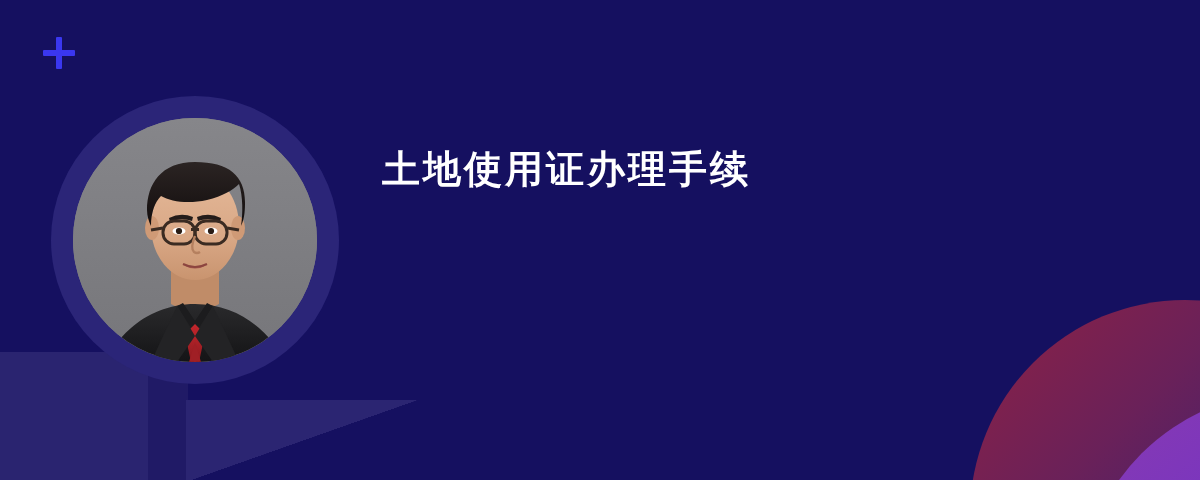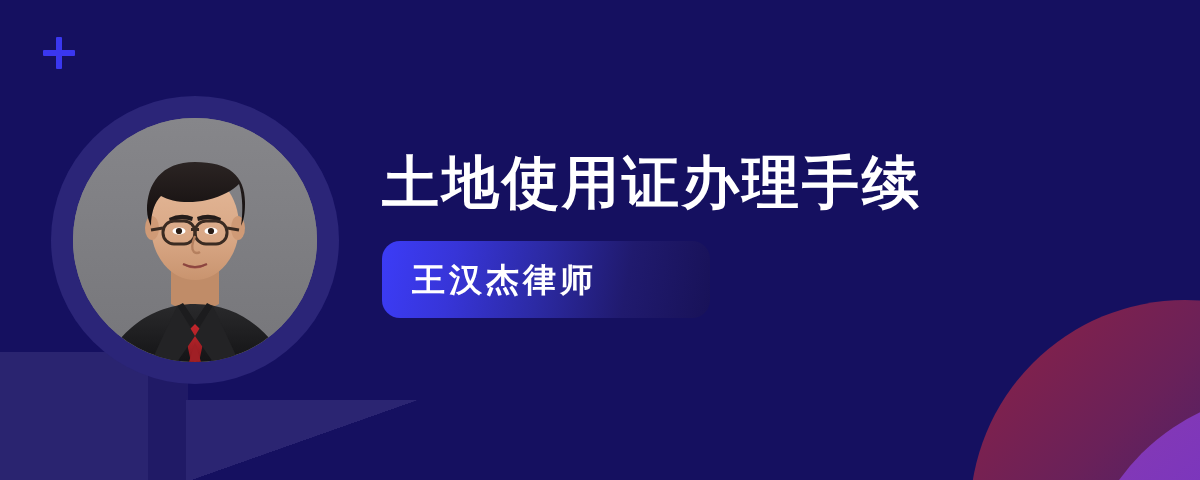--- a/index.html
+++ b/index.html
@@ -123,26 +123,27 @@
 
   
   .content {
     position: absolute;
     left: 382px;
     top: 150px;
     width: 700px;
   }
   .headline {
     margin: 0;
-    font-size: 57px;
+    font-size: 38px;
     line-height: 1.15;
     font-weight: 700;
     color: #ffffff;
     letter-spacing: 3px;
     white-space: nowrap;
+    font-family: Liberation Mono, monospace;
   }
   .name-badge {
     margin-top: 25px;
     display: inline-block;
     min-width: 328px;
     box-sizing: border-box;
     padding: 22px 28px 22px 30px;
     border-radius: 18px;
     background: linear-gradient(100deg, #3c3cf7 0%, #3735d8 22%, #2c2aa4 48%, #201a6e 74%, #181258 100%);
     color: #ffffff;
@@ -248,16 +249,15 @@
 
       <path d="M122 118 q-5 12 -1 16 q3 2 6 0" fill="none" stroke="#b5805f" stroke-width="2.4"></path>
 
       <path d="M110 147 q12 7 24 0 q-12 4 -24 0 z" fill="#a4554d"></path>
       <path d="M110 146 q12 6 24 0" fill="none" stroke="#8c453f" stroke-width="2"></path>
     </svg>
   </div>
 
   <div class="content">
     <h1 class="headline">土地使用证办理手续</h1>
-    <div class="name-badge">王汉杰律师</div>
   </div>
 
 </div>
 
 </body></html>

